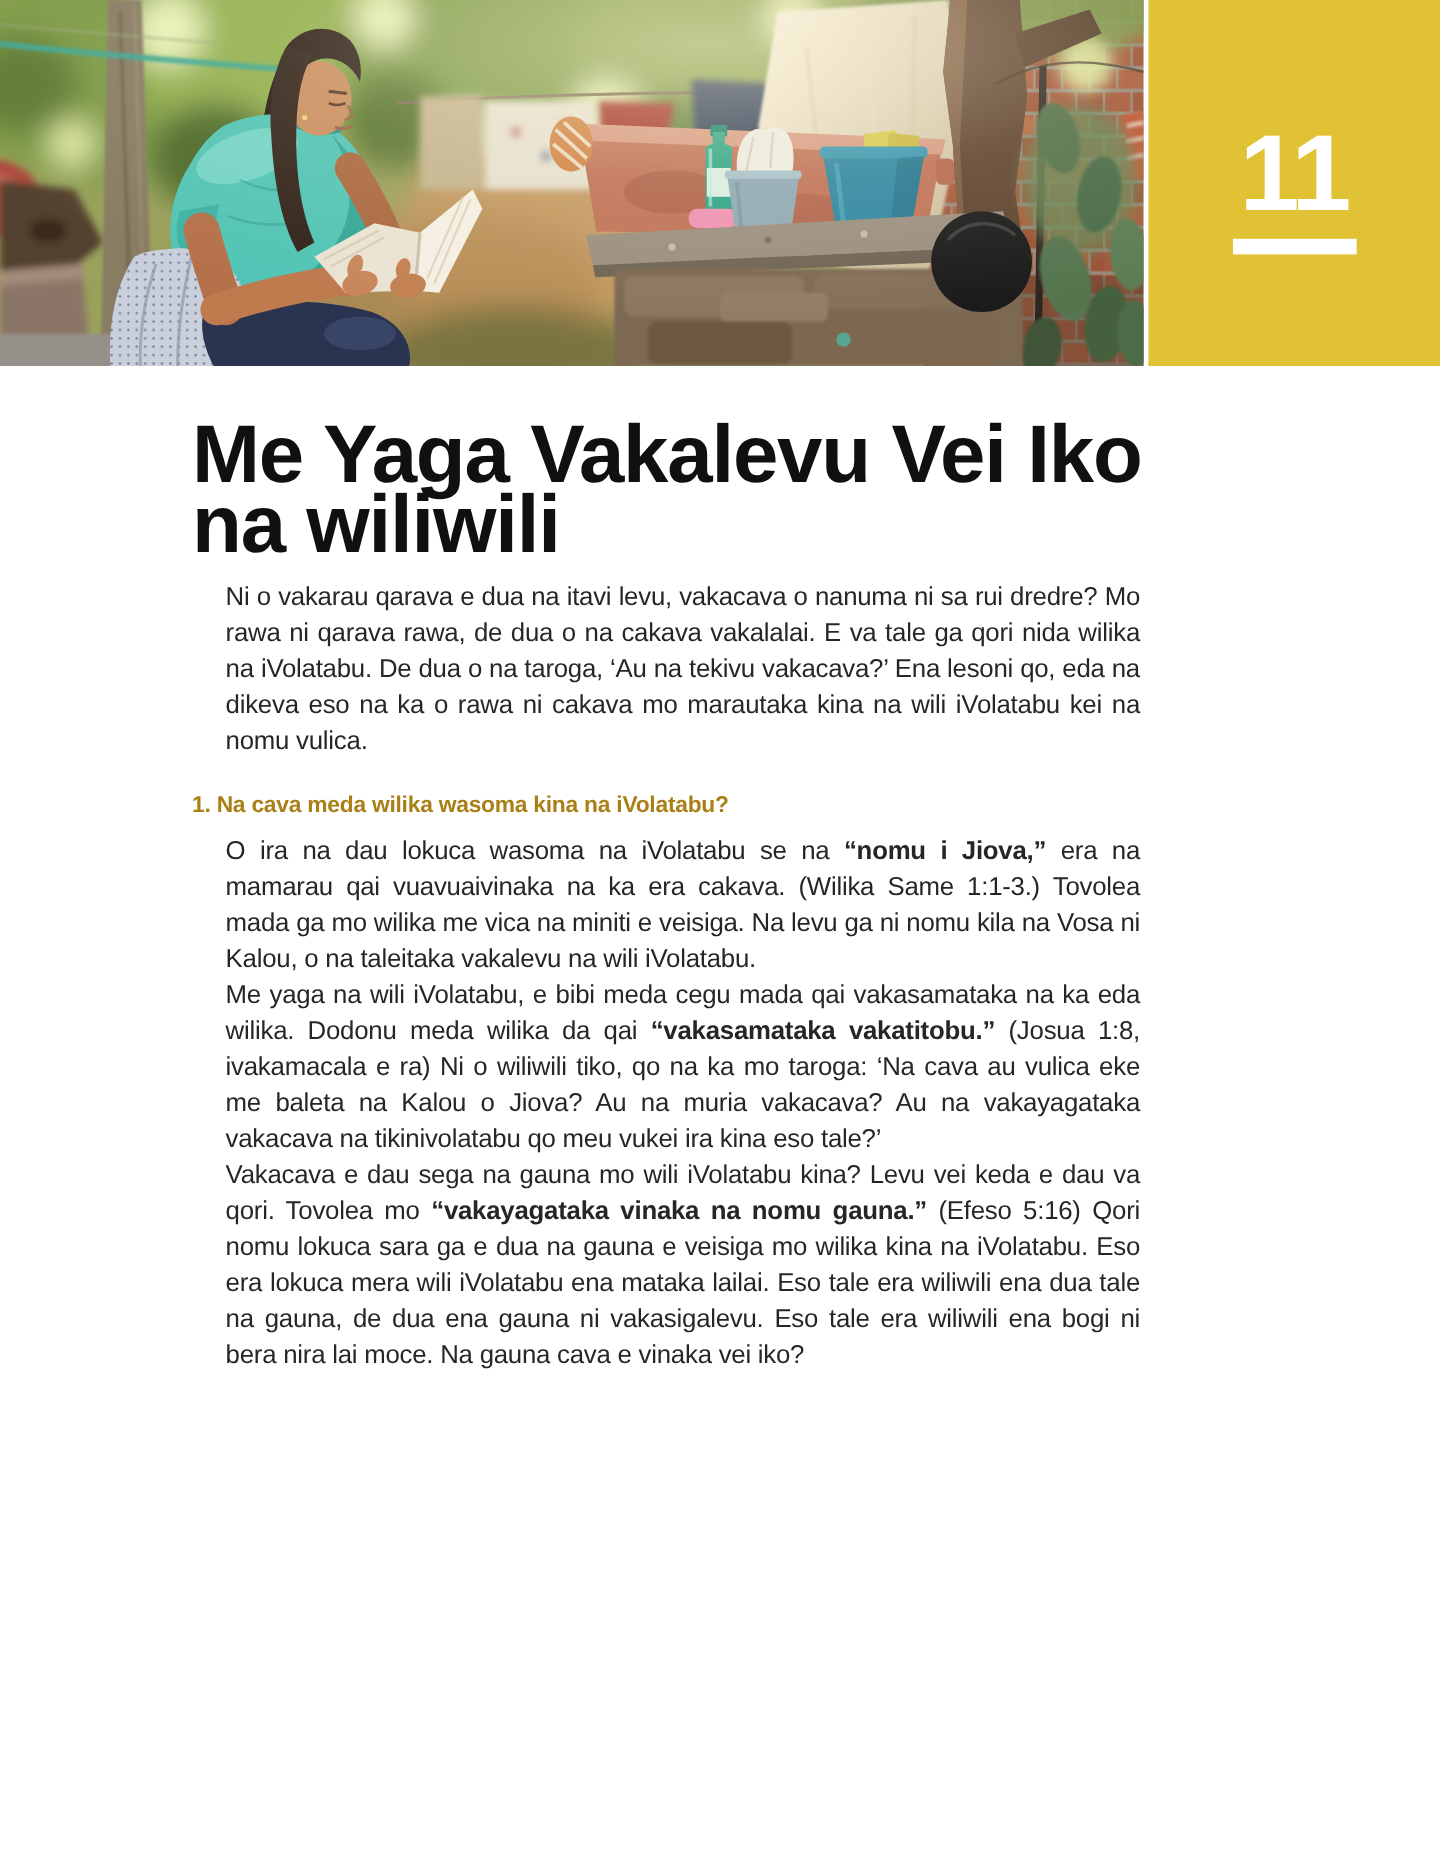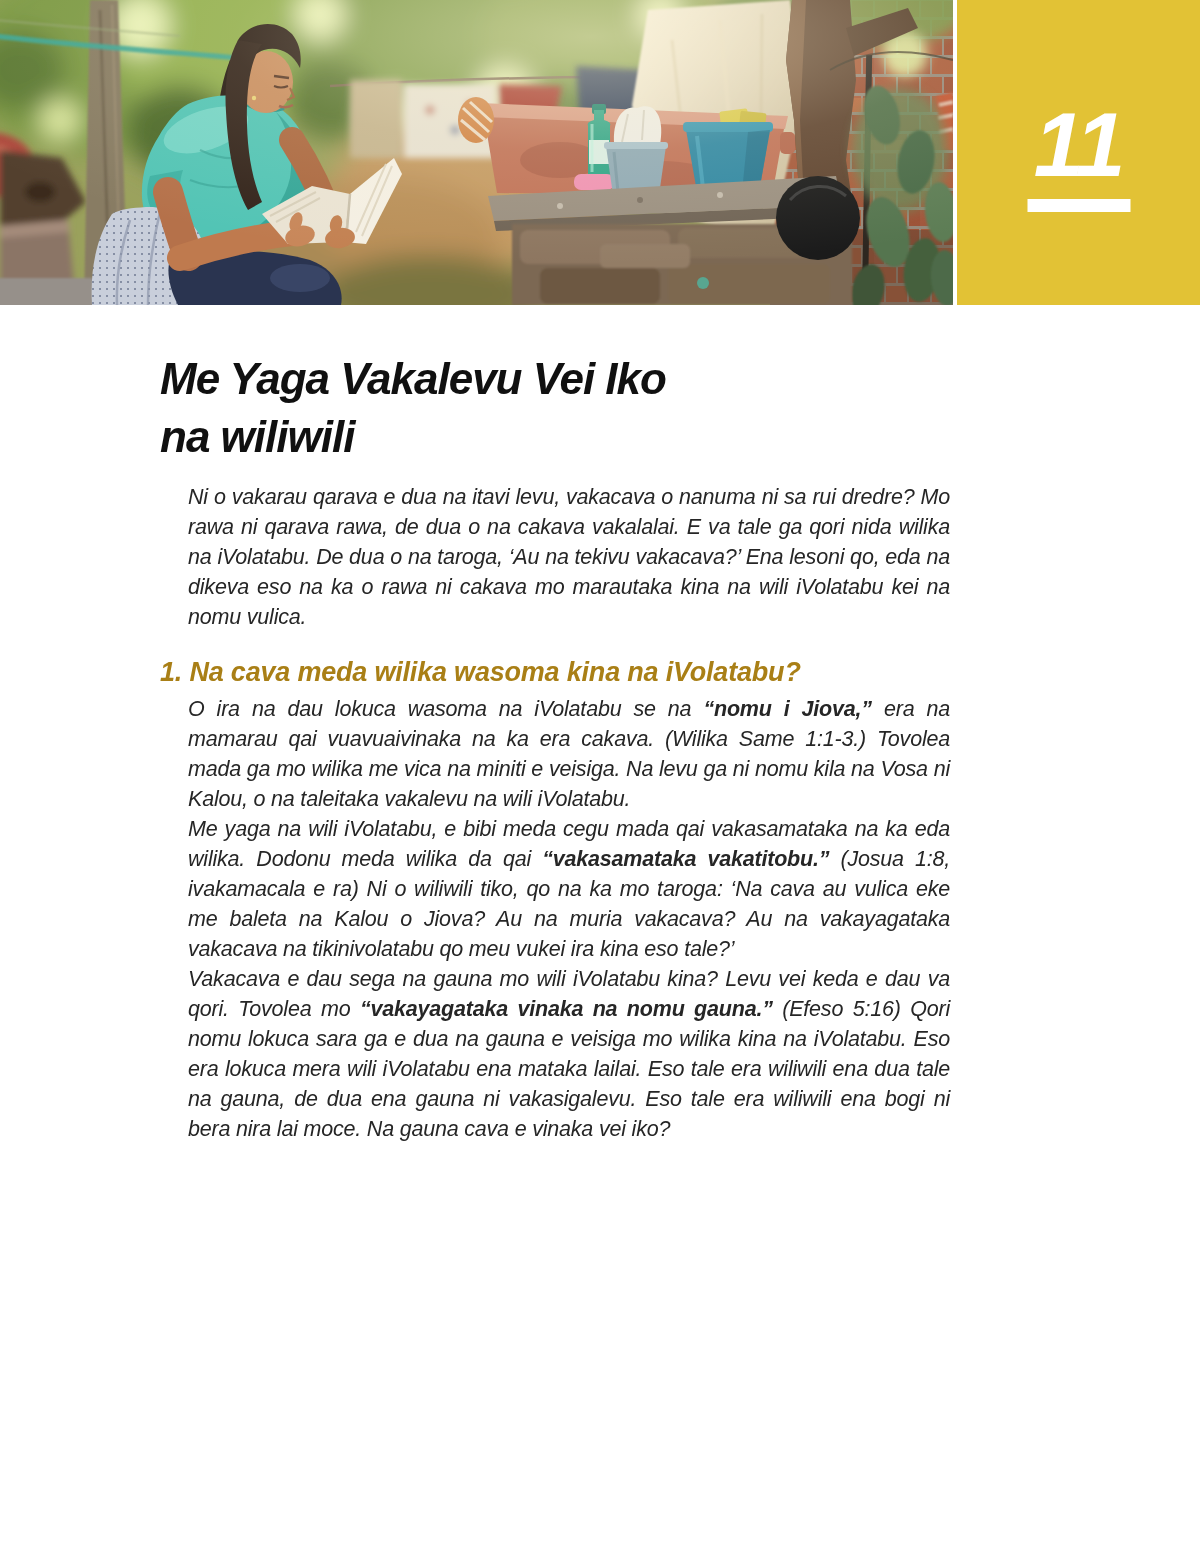--- a/index.html
+++ b/index.html
@@ -1,42 +1,41 @@
 <!DOCTYPE html>
 <html style="--accent_gold: #a97f16; --chapter_yellow: #e2c235; --body_text: #262626; --title_color: #101010;"><head>
 <meta charset="utf-8">
 <style>
   html,body { margin:0; padding:0; background:#ffffff; }
   .page {
     position:relative; width:1200px; height:1543px; background:#fff;
     font-family:"Liberation Sans", sans-serif; overflow:hidden;
     color:var(--body_text,#262626);
-    font-style:italic;
   }
   
   .hero { position:absolute; left:0; top:0; width:953px; height:305px; overflow:hidden; }
   .hero svg { display:block; }
   
   .chapter-box { position:absolute; left:957px; top:0; width:243px; height:305px; background:var(--chapter_yellow,#e2c235); }
   .chapter-num {
     position:absolute; top:100px; left:0; width:100%; text-align:center;
     color:#fff; font-weight:bold; font-size:90px; line-height:90px; letter-spacing:-2px;
   }
   .chapter-rule { position:absolute; top:199px; left:50%; transform:translateX(-50%); width:103px; height:13px; background:#fff; }
   
   .content { position:absolute; left:160px; top:350px; width:792px; }
-  .title { margin:0; font-size:44px; line-height:58px; font-weight:bold; color:var(--title_color,#101010); letter-spacing:-1px; }
+  .title { margin:0; font-size:68px; line-height:58px; font-weight:bold; color:var(--title_color,#101010); letter-spacing:-1px; }
   .title .tline { display:block; white-space:nowrap; }
   .intro, .body {
     margin:0 0 0 28px; width:762px; font-size:21.5px; line-height:30px;
     text-align:justify; letter-spacing:-0.2px; color:var(--body_text,#262626);
   }
   .intro { margin-top:16px; }
   .q {
-    margin:26px 0 8px 0; font-size:27px; line-height:28px; font-weight:bold;
+    margin:26px 0 8px 0; font-size:19px; line-height:28px; font-weight:bold;
     color:var(--accent_gold,#a97f16); letter-spacing:-0.2px;
   }
   .b { font-weight:bold; }
 </style>
 </head>
 <body>
 
 <div class="page">
 
   <div class="hero" title="Young woman reading the Bible outdoors beside an outdoor stone washing station with buckets">

